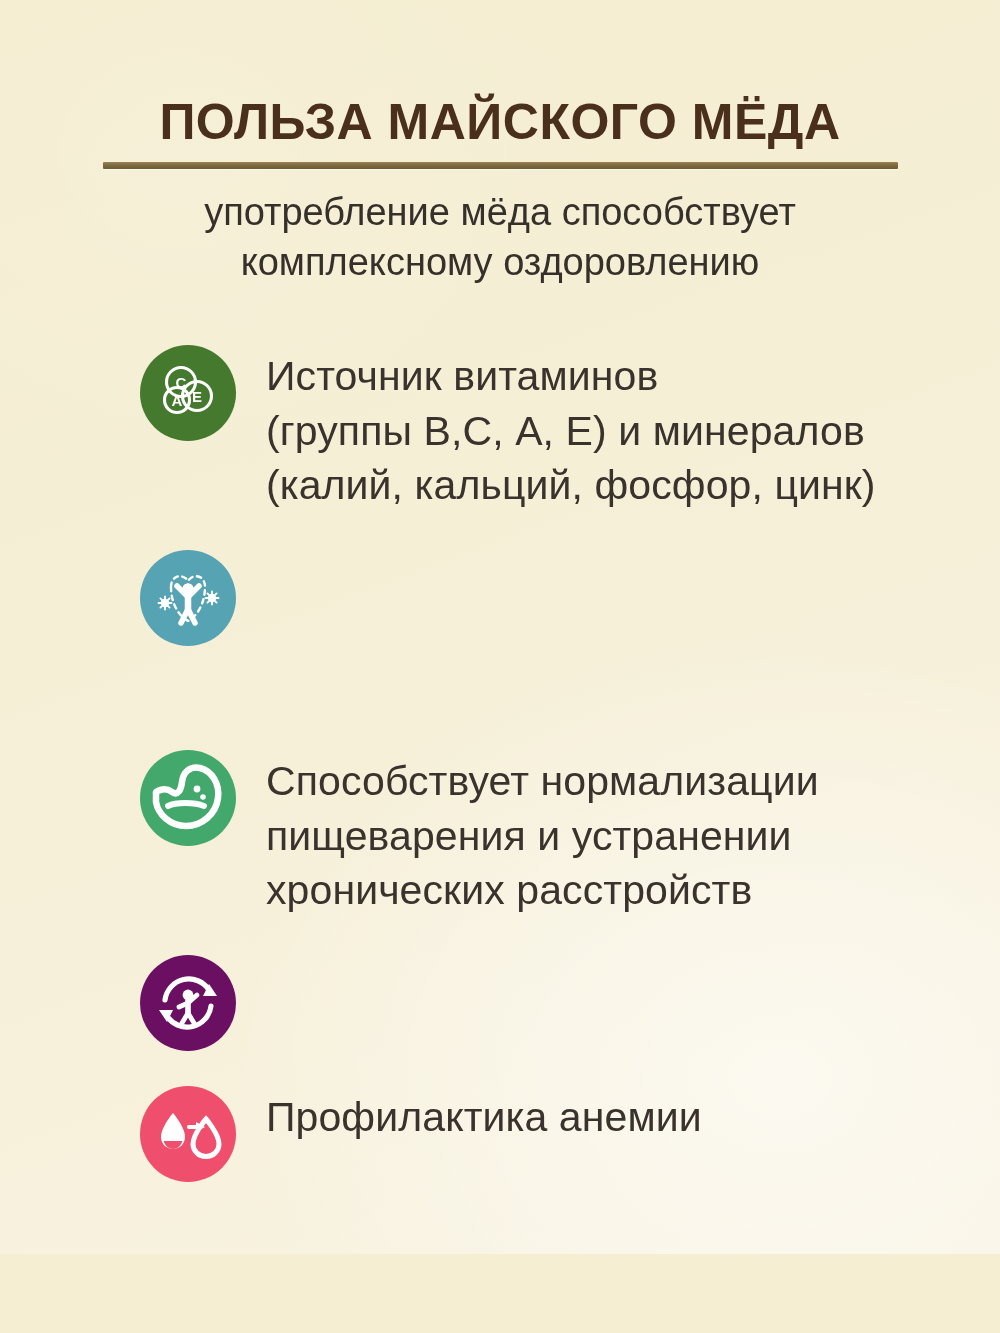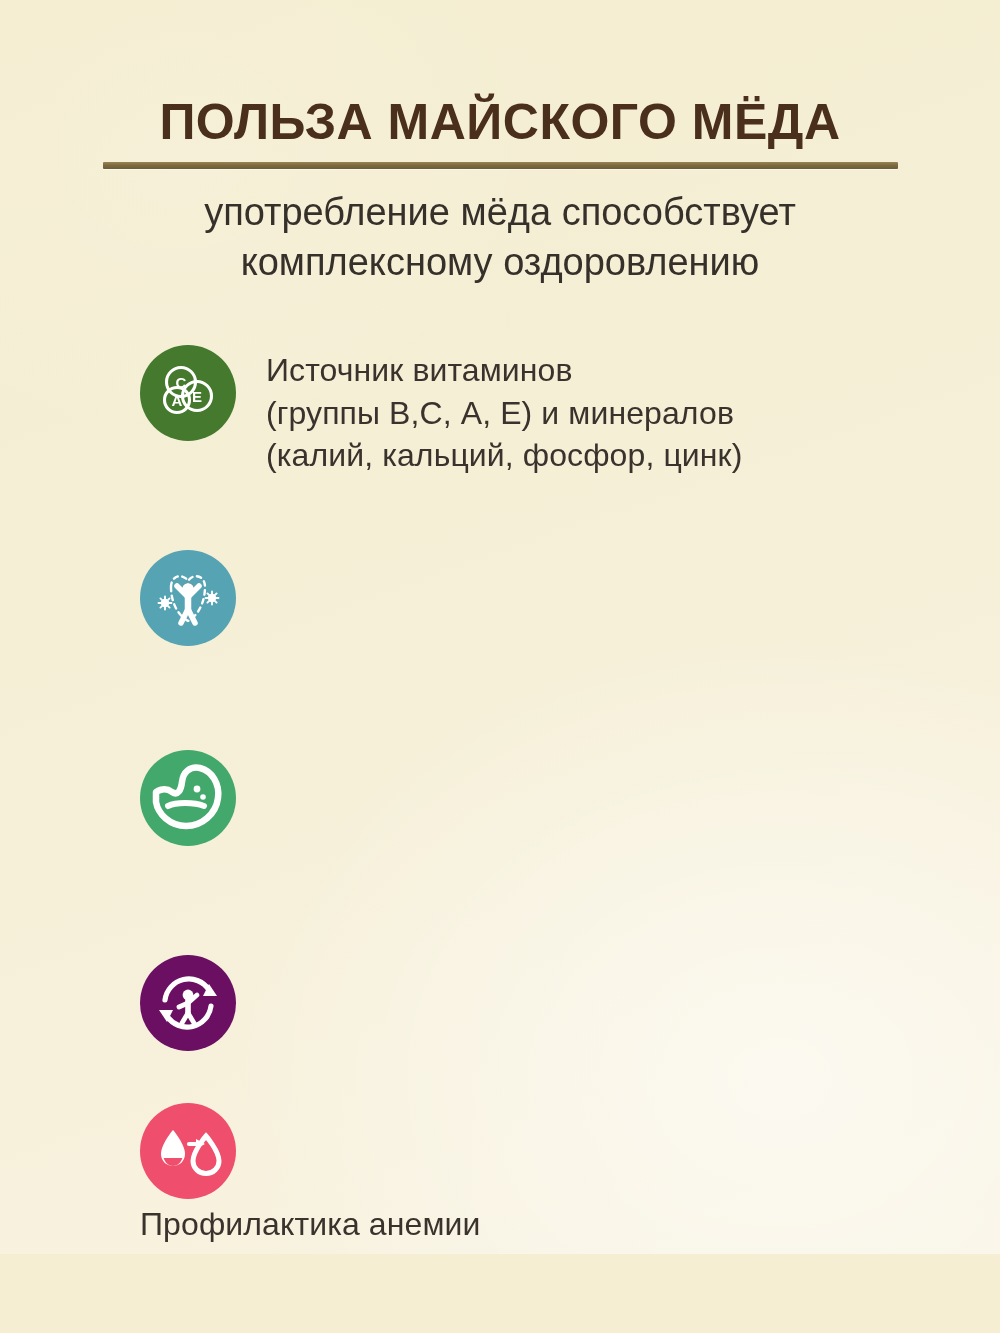--- a/index.html
+++ b/index.html
@@ -86,34 +86,34 @@
     border-radius: 50%;
     display: flex;
     align-items: center;
     justify-content: center;
     margin-right: 30px;
   }
 
   .benefit-icon svg { display: block; }
 
   .benefit-text {
-    font-size: 32px;
+    font-size: 41px;
     line-height: 1.33;
     color: #3a322c;
     padding-top: 4px;
     white-space: pre-line;
     letter-spacing: 0.1px;
   }
 
   
   .row-0 { top: 0px; }
   .row-1 { top: 205px; }
   .row-2 { top: 405px; }
   .row-3 { top: 610px; }
-  .row-4 { top: 758px; flex-direction: column; }
+  .row-4 { top: 741px; }
 
   .row-3 .benefit-icon,
   .row-4 .benefit-icon { margin-top: 0; }
 
   
 </style>
 </head>
 <body>
 
 <div id="poster">
@@ -188,20 +188,23 @@
 
     <div class="benefit row-2">
       <div class="benefit-icon" style="background-color: rgb(67, 168, 107);">
         <svg width="80" height="80" viewBox="0 0 80 80" aria-hidden="true">
           <path d="M8 34 C8 34, 16 28, 24 34 C30 38, 33 32, 34 24 C35 14, 42 8, 52 10 C64 13, 72 26, 70 40 C68 56, 54 68, 38 68 C22 68, 10 56, 8 44 Z" fill="none" stroke="#ffffff" stroke-width="6.5" stroke-linejoin="round" stroke-linecap="round"></path>
           <path d="M20 48 C28 44, 46 44, 56 48" fill="none" stroke="#ffffff" stroke-width="6" stroke-linecap="round"></path>
           <circle cx="49" cy="31" r="3.4" fill="#ffffff"></circle>
           <circle cx="55" cy="39" r="2.8" fill="#ffffff"></circle>
         </svg>
       </div>
+      <div class="benefit-text">Способствует нормализации
+пищеварения и устранении
+хронических расстройств</div>
     </div>
 
     <div class="benefit row-3">
       <div class="benefit-icon" style="background-color: rgb(107, 15, 99);">
         <svg width="74" height="74" viewBox="0 0 74 74" aria-hidden="true">
 
           <path d="M14 34 A24 24 0 0 1 58 24" fill="none" stroke="#ffffff" stroke-width="5.2" stroke-linecap="round"></path>
           <path d="M60 40 A24 24 0 0 1 16 50" fill="none" stroke="#ffffff" stroke-width="5.2" stroke-linecap="round"></path>
           <polygon points="58,18 66,30 52,30" fill="#ffffff"></polygon>
           <polygon points="16,56 8,44 22,44" fill="#ffffff"></polygon>

